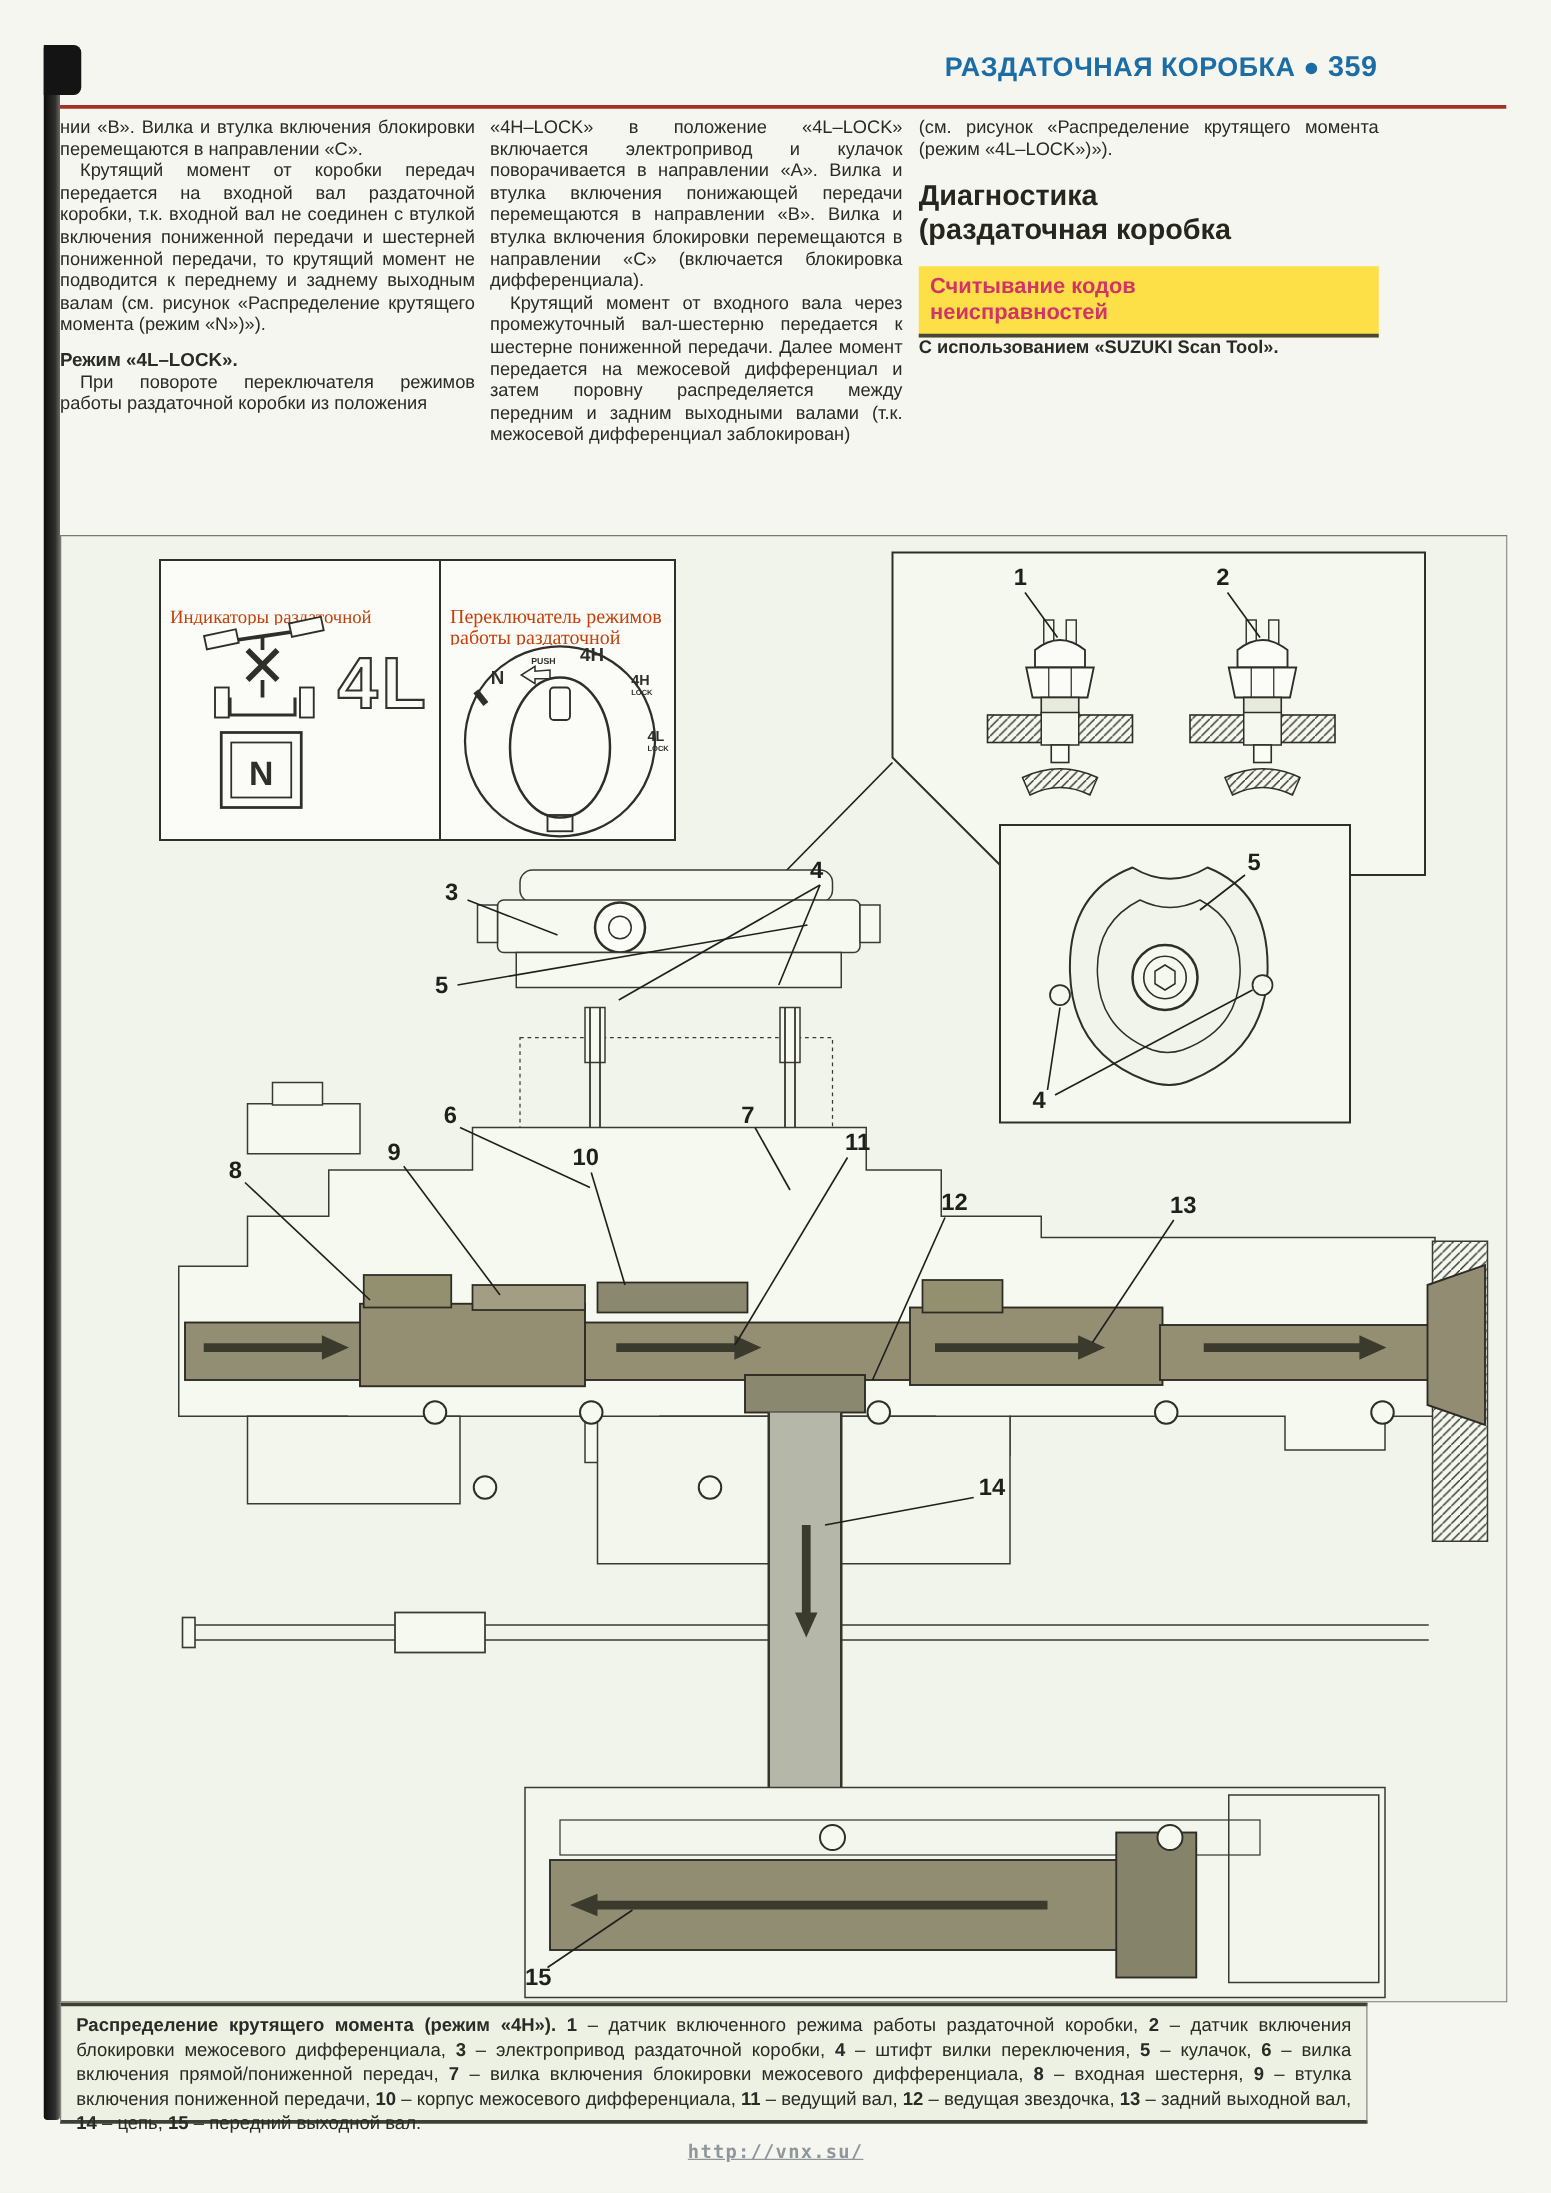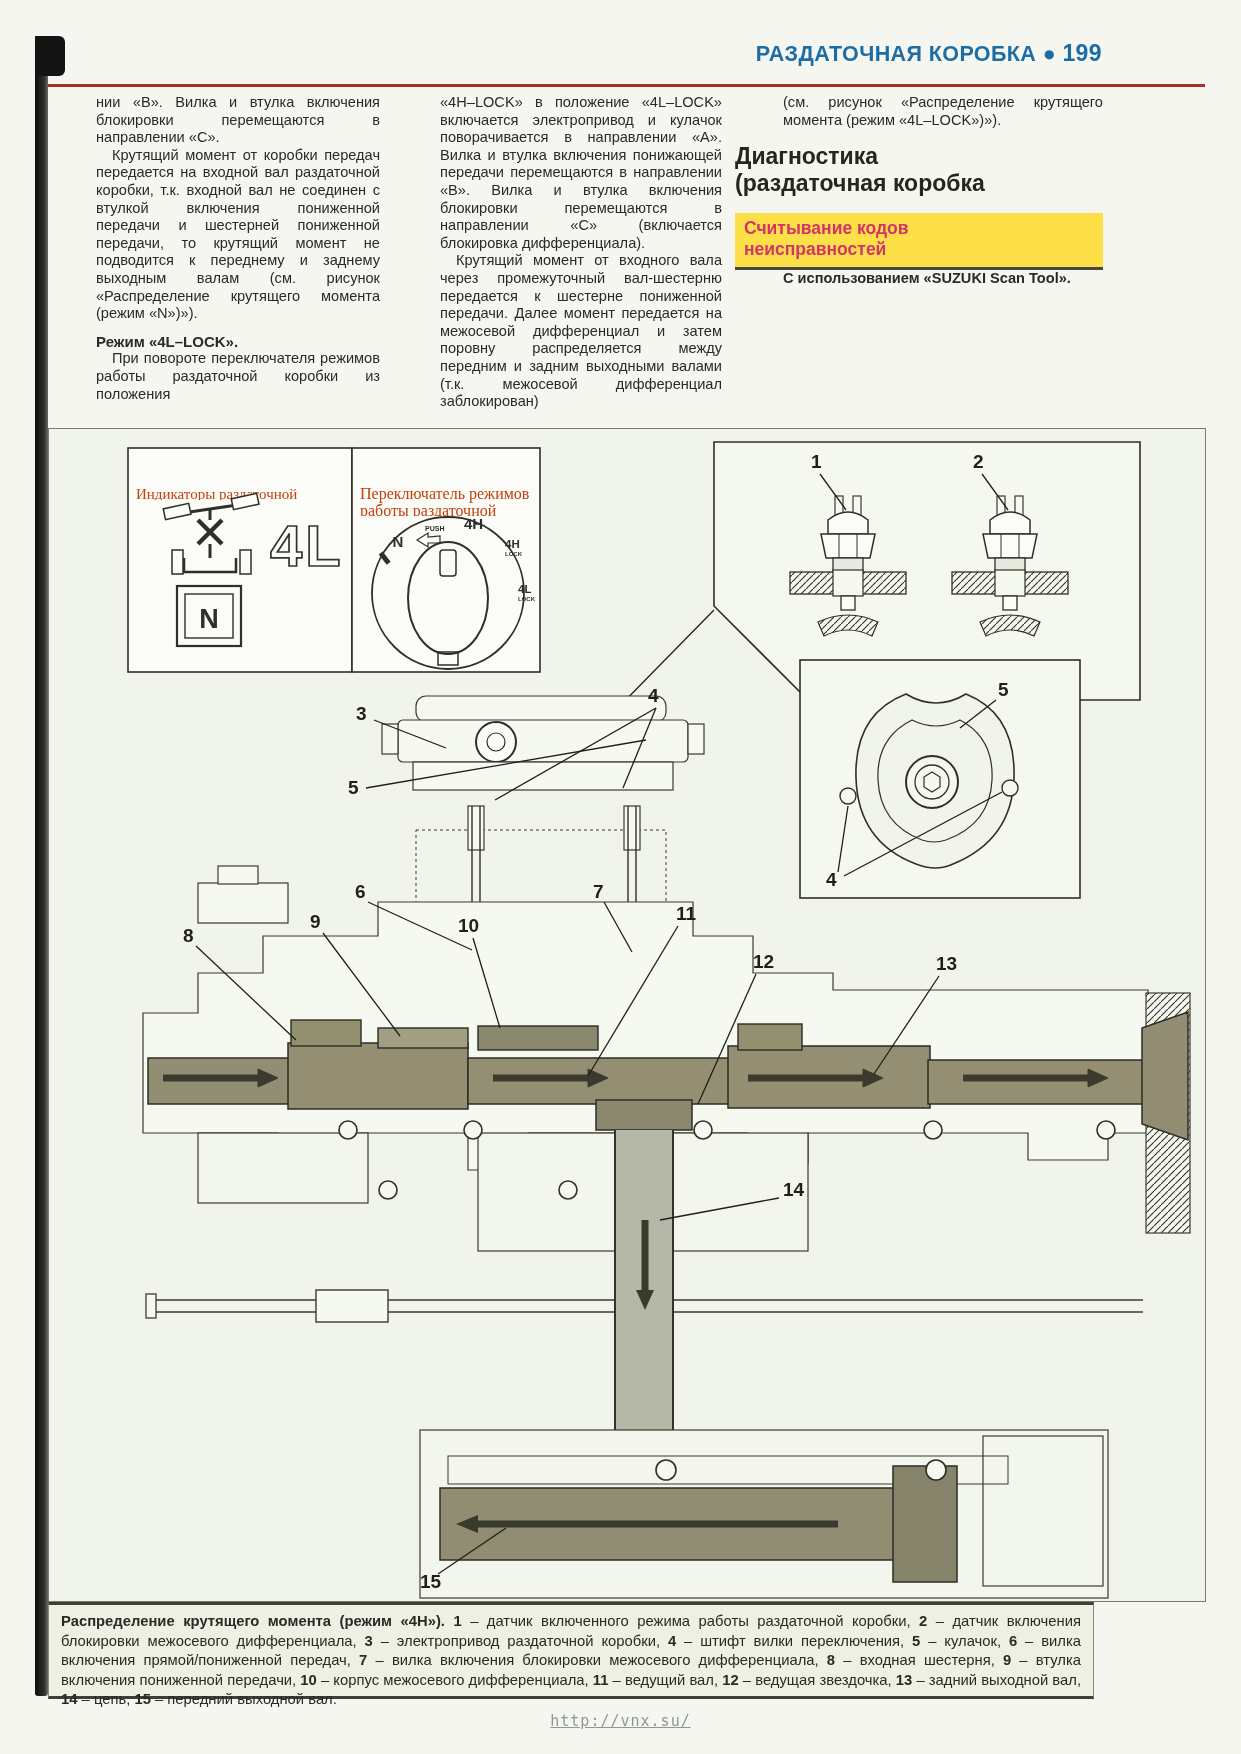--- a/index.html
+++ b/index.html
@@ -13,21 +13,21 @@
   
   #header{left:520px;top:40px;width:582px;text-align:right;font-weight:bold;
           font-size:21.5px;letter-spacing:.4px;}
   #header .pg{font-size:23px;}
   #red-rule{left:48px;top:84px;width:1157px;height:3px;background:#a03226;}
   
   .col{top:94px;font-size:14.6px;line-height:17.6px;text-align:justify;}
   #col1{left:48px;width:332px;}
   #col2{left:392px;width:330px;}
   #col3{left:735px;width:368px;}
-  .col p{margin:0;padding-left:48px;}
+  .col p{margin:0;}
   .ind{text-indent:16px;}
   .mode-h{font-weight:bold;font-size:15px;margin-top:10px !important;}
   #diag-heading{font-weight:bold;font-size:23px;line-height:27px;color:#26261f;margin-top:14px;}
   #badge{margin-top:16px;background:#fde047;color:#d23468;font-weight:bold;
          font-size:17.5px;line-height:21px;padding:5px 9px 7px;border-bottom:3px solid #47473f;}
   .sub-h{font-weight:bold;margin-top:16px;}
   
   #figure{left:48px;top:428px;}
   svg text{font-family:"Liberation Sans","DejaVu Sans",sans-serif;}
   .boxtitle{font-size:15px;line-height:18px;color:#c2410c;font-family:Liberation Serif, serif;margin-top:31px;}
@@ -38,33 +38,33 @@
   .oln2{stroke:#2c2c24;stroke-width:1.5;}
   
   #caption{left:48px;top:1602px;width:1046px;height:97px;box-sizing:border-box;
            border-top:3px solid #3f3f38;border-bottom:3px solid #3f3f38;
            border-left:1px solid #8a8a80;border-right:1px solid #8a8a80;
            background:#edf1e3;padding:7px 12px;font-size:14.8px;line-height:19.5px;text-align:justify;}
   #caption b{white-space:nowrap;}
   
   #footer{left:0;top:1712px;width:1241px;text-align:center;color:#8f979b;
           font-family:"DejaVu Sans Mono","Liberation Mono",monospace;font-size:15px;
-          letter-spacing:1px;}
+          letter-spacing:1px;font-weight:bold;}
   #footer span{text-decoration:underline;}
 </style>
 </head>
 <body>
 
 <div class="abs" id="gutter"></div>
 <div class="abs" id="gutter-blob"></div>
 
 <div class="abs" id="header" style="color:#1c6ca6;">
   <span>РАЗДАТОЧНАЯ КОРОБКА</span>
   <span>●</span>
-  <span class="pg">199</span>
+  <span class="pg">359</span>
 </div>
 <div class="abs" id="red-rule"></div>
 
 <div class="abs col" id="col1">
   <p>нии «B». Вилка и втулка включения блокировки перемещаются в направлении «С».</p>
   <p class="ind">Крутящий момент от коробки передач передается на входной вал раздаточной коробки, т.к. входной вал не соединен с втулкой включения пониженной передачи и шестерней пониженной передачи, то крутящий момент не подводится к переднему и заднему выходным валам (см. рисунок «Распределение крутящего момента (режим «N»)»).</p>
   <p class="mode-h">Режим «4L–LOCK».</p>
   <p class="ind">При повороте переключателя режимов работы раздаточной коробки из положения</p>
 </div>
 

